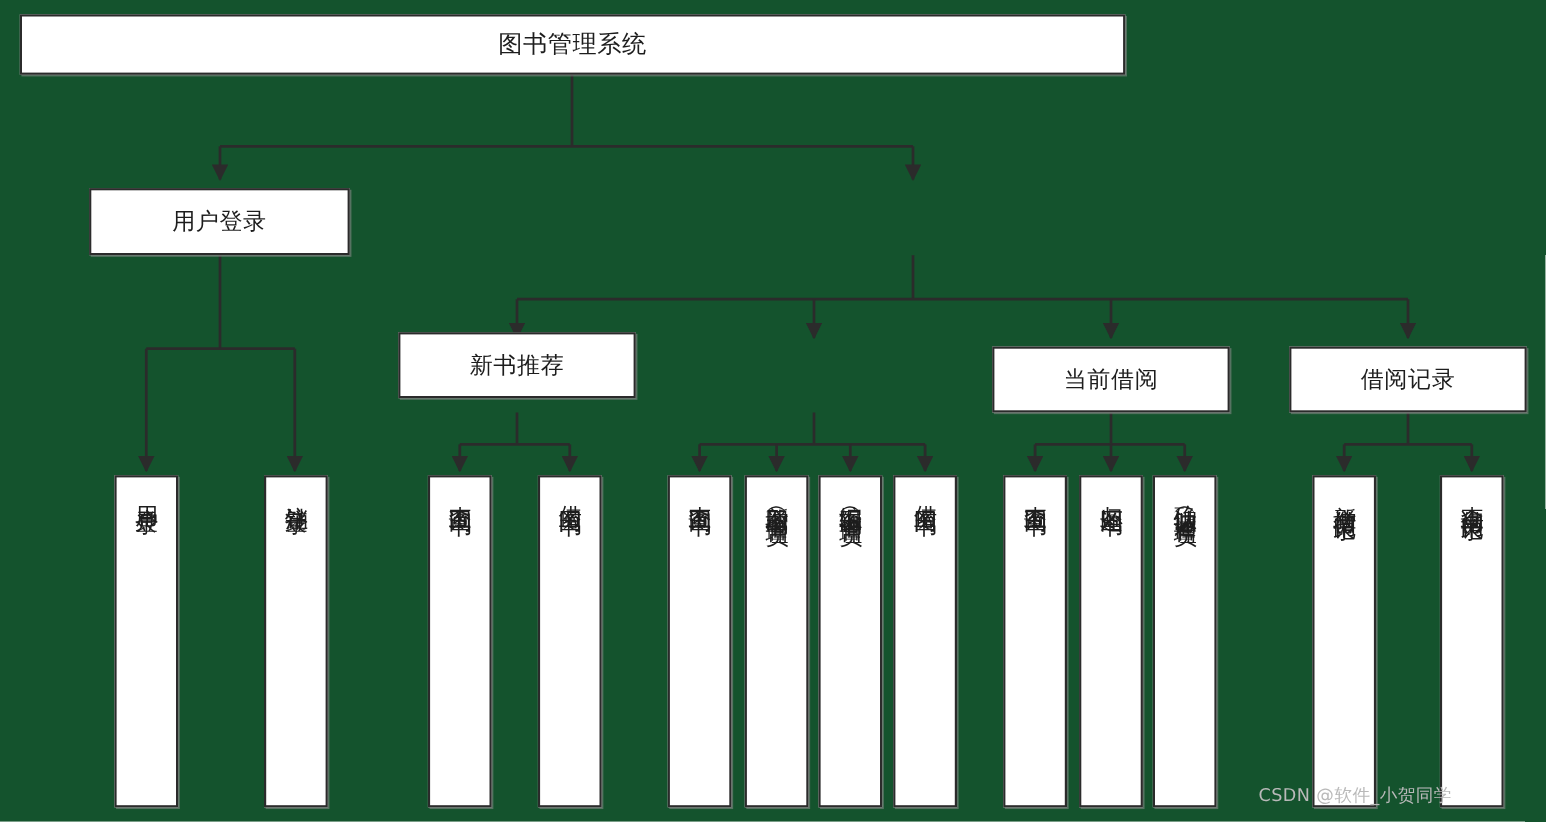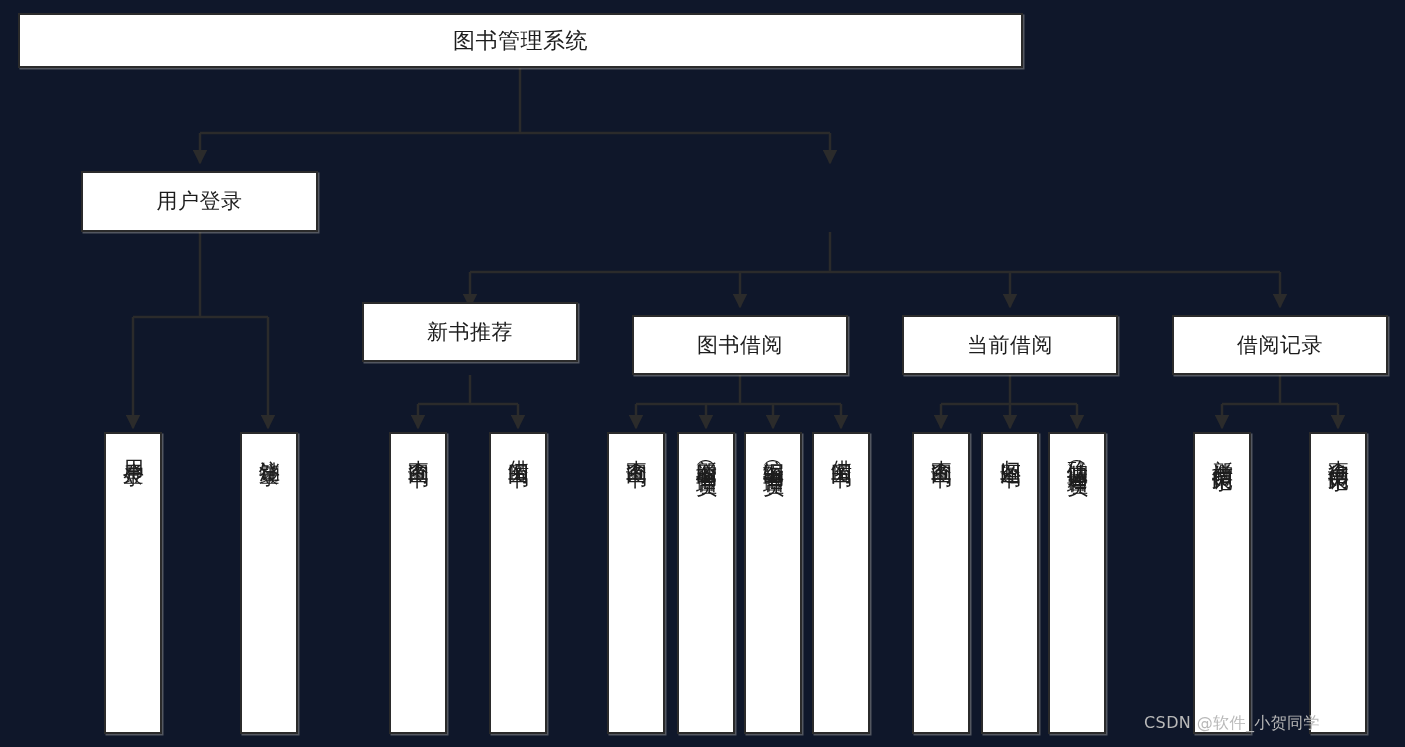--- a/index.html
+++ b/index.html
@@ -8,21 +8,21 @@
     padding: 0;
     background: #ffffff;
   }
   body {
     font-family: "DejaVu Sans", "Liberation Sans", sans-serif;
   }
   #diagram-root {
     position: relative;
     width: 1405px;
     height: 747px;
-    background: #0f172a;
+    background: #14532d;
     overflow: hidden;
   }
   #edge-layer {
     position: absolute;
     left: 0;
     top: 0;
     width: 1405px;
     height: 747px;
     pointer-events: none;
   }
@@ -128,23 +128,20 @@
     <span class="label">图书管理系统</span>
   </div>
 
   <div class="node" style="left:81px; top:171px; width:237px; height:61px;">
     <span class="label">用户登录</span>
   </div>
 
   <div class="node" style="left:362px; top:302px; width:216px; height:60px;">
     <span class="label">新书推荐</span>
   </div>
-  <div class="node" style="left:632px; top:315px; width:216px; height:60px;">
-    <span class="label">图书借阅</span>
-  </div>
   <div class="node" style="left:902px; top:315px; width:216px; height:60px;">
     <span class="label">当前借阅</span>
   </div>
   <div class="node" style="left:1172px; top:315px; width:216px; height:60px;">
     <span class="label">借阅记录</span>
   </div>
 
   <div class="node vertical" style="left:104px; top:432px; width:58px; height:302px;">
     <span class="label">用户登录</span>
   </div>

